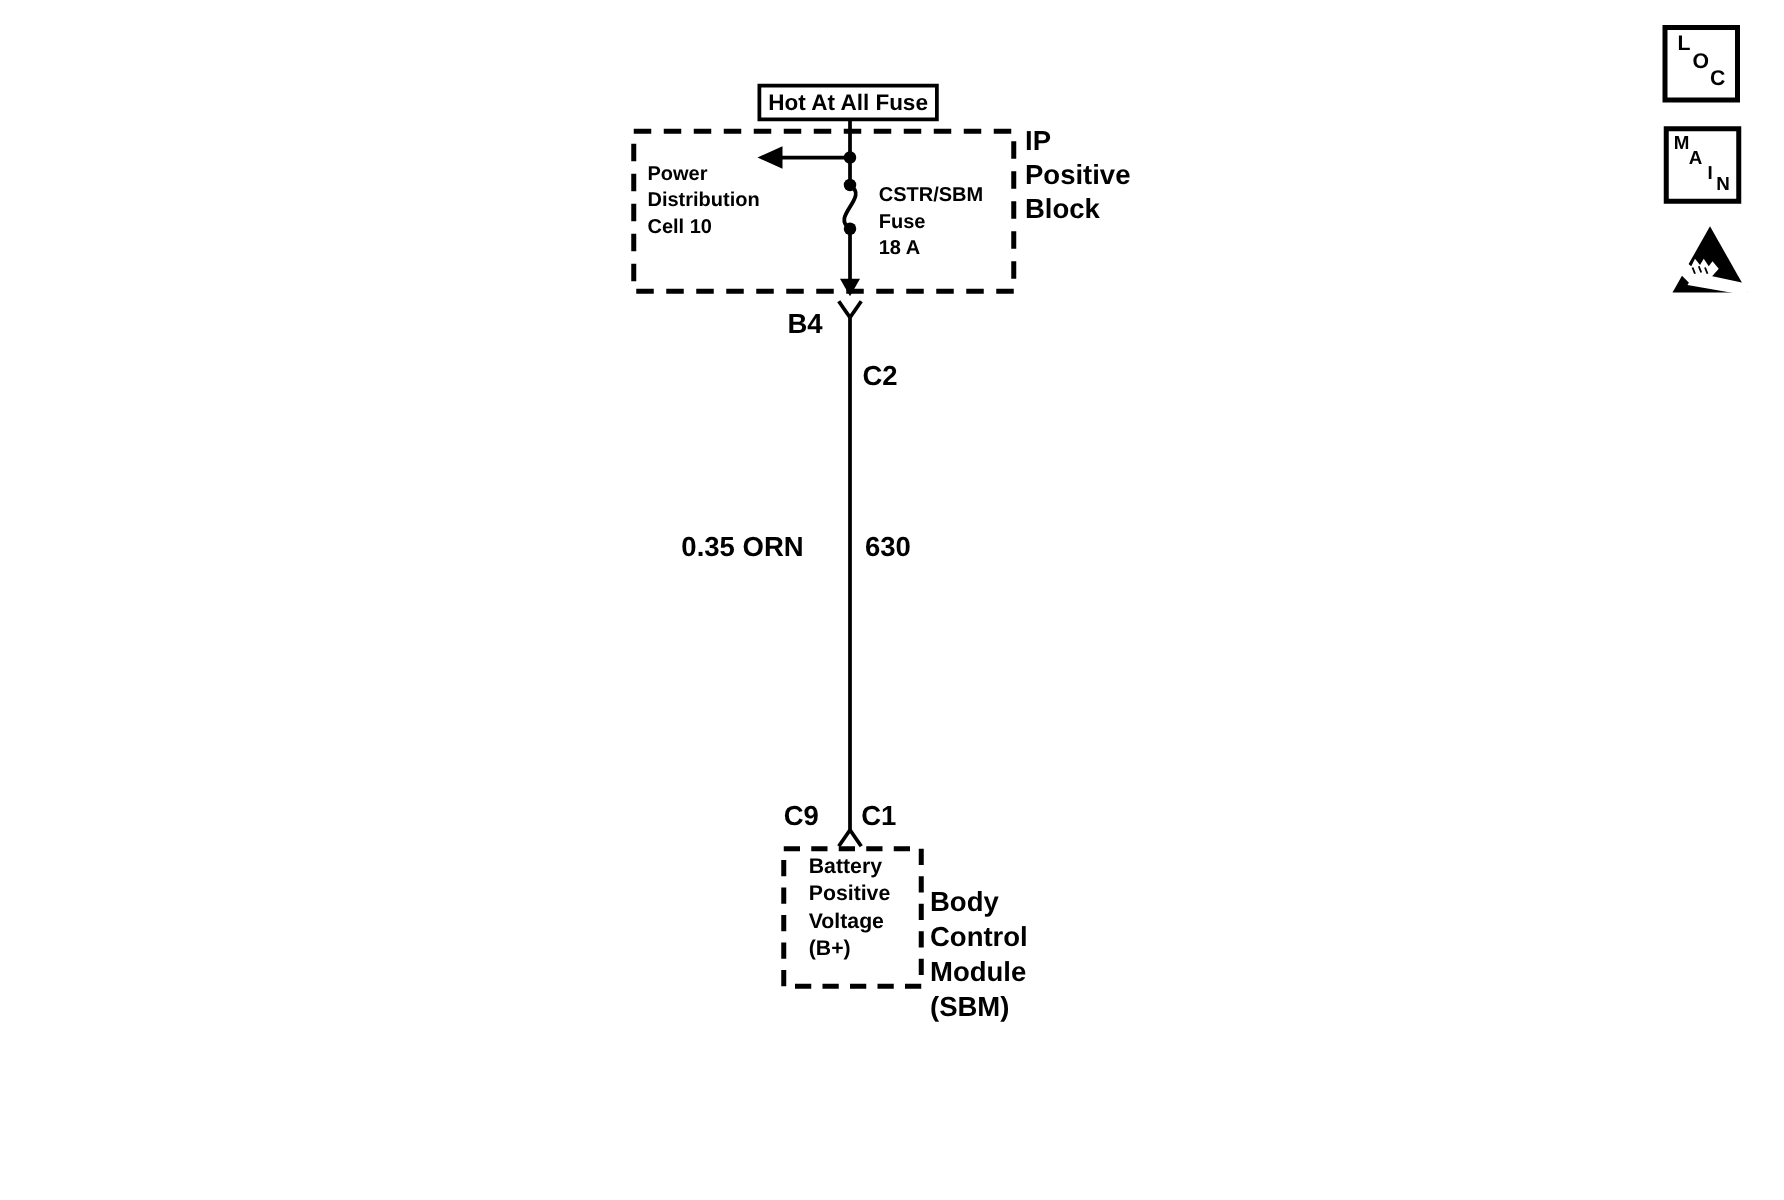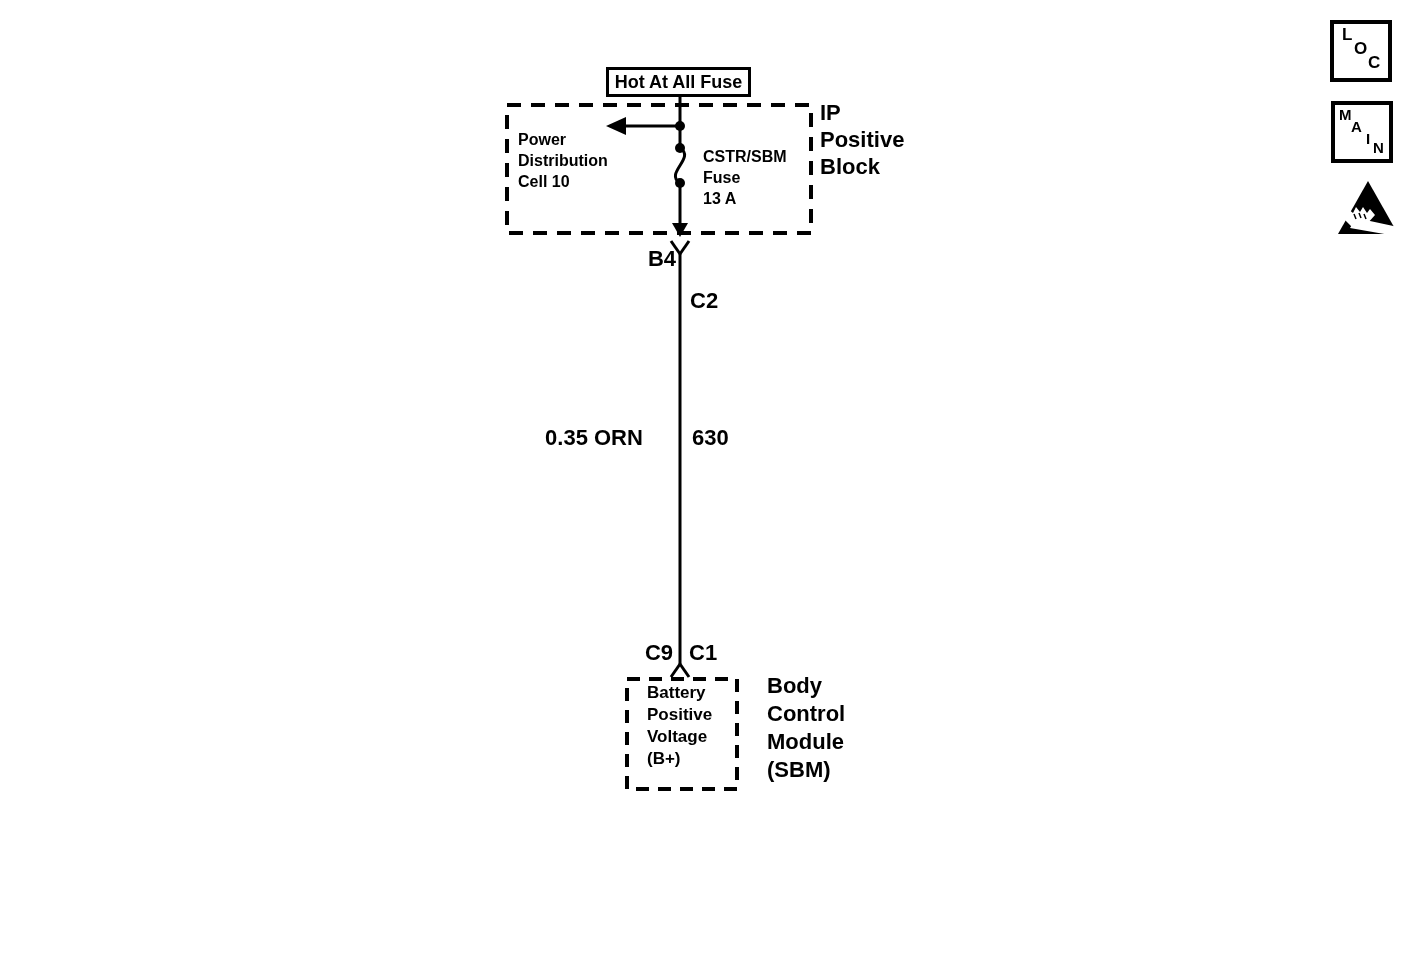--- a/index.html
+++ b/index.html
@@ -13,28 +13,28 @@
   .lbl-lg{font-size:22px;font-weight:bold;line-height:27px;}
   .lbl-conn{font-size:22px;font-weight:bold;line-height:24px;}
   #hot-box{
     left:606px;top:67px;width:139px;height:24px;
     border:3px solid #000;text-align:center;
     font-size:18px;font-weight:bold;line-height:24px;
   }
   #ip-title{left:820px;top:99px;}
   #power-cell{left:518px;top:114px;}
   #fuse-label{left:703px;top:131px;}
-  #b4{left:630px;top:247px;width:46px;text-align:right;}
+  #b4{left:630px;top:247px;width:46px;text-align:left;}
   #c2{left:690px;top:247px;margin-top:42px;}
   #orn{left:520px;top:426px;width:148px;text-align:center;}
   #n840{left:692px;top:426px;}
-  #c9{left:627px;top:641px;width:46px;text-align:right;}
+  #c9{left:627px;top:641px;width:46px;text-align:left;}
   #c1{left:689px;top:641px;}
   #battery{left:647px;top:682px;font-size:17px;font-weight:bold;line-height:22px;}
-  #bcm-title{left:744px;top:672px;line-height:28px;margin-left:23px;}
+  #bcm-title{left:744px;top:708px;line-height:28px;}
   .nav-box{
     width:54px;height:54px;border:4px solid #000;background:#fff;
   }
   #loc-box{left:1330px;top:20px;}
   #main-box{left:1331px;top:101px;}
   .nav-letter{position:absolute;font-weight:bold;}
   #loc-box .nav-letter{font-size:17px;}
   #main-box .nav-letter{font-size:15px;}
   #loc-l{left:8px;top:1px;}
   #loc-o{left:20px;top:15px;}
@@ -81,21 +81,21 @@
 
   <div id="hot-box" class="abs">
     <span>Hot At All Fuse</span>
   </div>
 
   <div id="power-cell" class="abs ml lbl-sm">Power
 Distribution
 Cell 10</div>
   <div id="fuse-label" class="abs ml lbl-sm">CSTR/SBM
 Fuse
-13 A</div>
+18 A</div>
   <div id="ip-title" class="abs ml lbl-lg">IP
 Positive
 Block</div>
 
   <div id="b4" class="abs lbl-conn">B4</div>
   <div id="c2" class="abs lbl-conn">C2</div>
 
   <div id="orn" class="abs lbl-conn">0.35 ORN</div>
   <div id="n840" class="abs lbl-conn">630</div>
 

